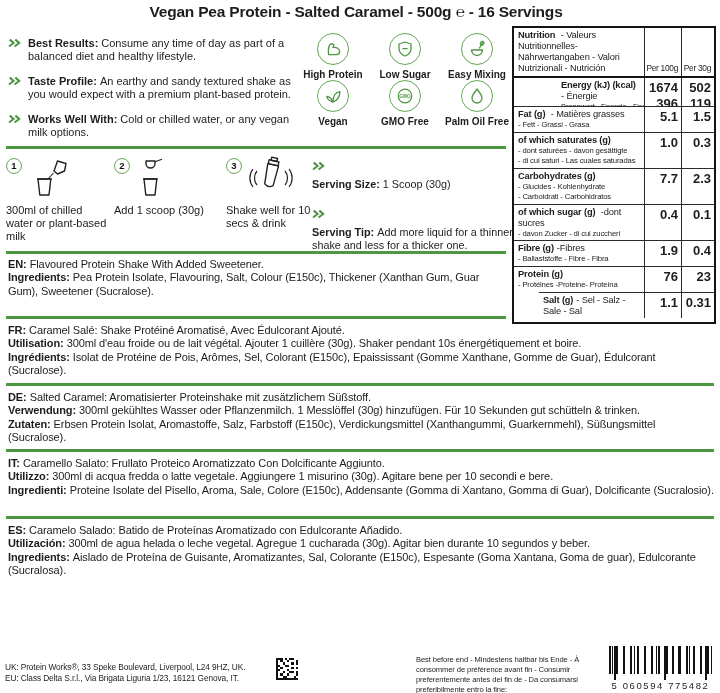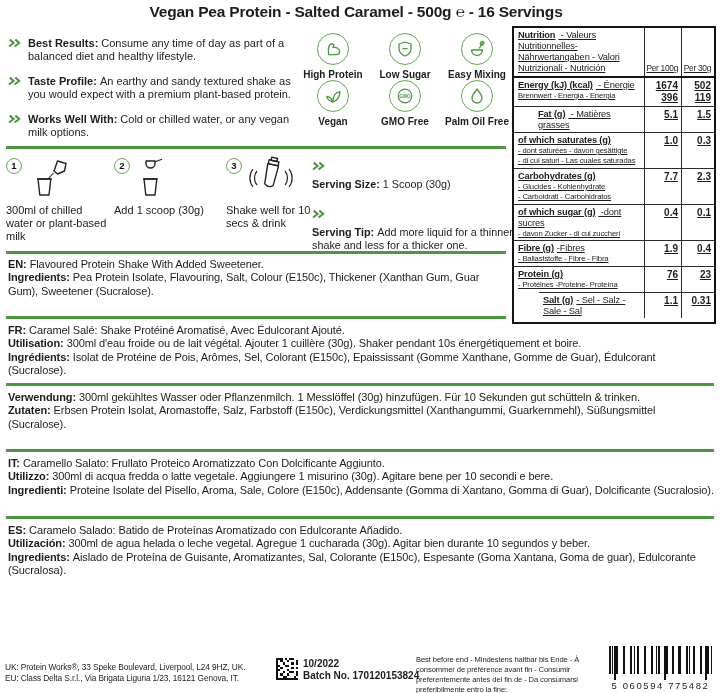--- a/index.html
+++ b/index.html
@@ -34,35 +34,35 @@
     width:32px; height:32px; border:1.6px solid var(--green-light); border-radius:50%;
     display:flex; align-items:center; justify-content:center; color:var(--green);
   }
   .badge-label{font-size:10px; font-weight:bold; white-space:nowrap;}
 
   
   .nutri{
     position:absolute; left:512px; top:26px; width:204px; height:298px;
     border:2px solid #141414; display:flex; flex-direction:column; background:#fff;
   }
-  .nrow{display:grid; grid-template-columns:1fr 37px 33px;text-decoration:underline;}
+  .nrow{display:grid; grid-template-columns:1fr 37px 33px;}
   .nhead{height:50px; border-bottom:2px solid #141414;}
   .ncell{padding:2px 3px 1px 4px; overflow:hidden; font-size:9.3px; line-height:1.18;}
   .nname{font-weight:bold; letter-spacing:-0.15px;}
   .nname .rest{font-weight:normal;}
   .sub{font-size:7.7px; line-height:1.25; letter-spacing:-0.15px; white-space:nowrap;}
   .nval{
     border-left:1.2px solid #2a2a2a; text-align:right; font-weight:bold;
-    font-size:10px; line-height:1.2; padding:2px 3px 0 1px; overflow:hidden;
+    font-size:13px; line-height:1.2; padding:2px 3px 0 1px; overflow:hidden;
   }
   .nhead .nval{display:flex; align-items:flex-end; justify-content:flex-end;
     font-weight:normal; font-size:8.4px; padding-bottom:3px; letter-spacing:-0.3px;}
   .nbody .nrow{border-top:1px solid #2a2a2a;}
-  .nbody .nrow:nth-child(1){height:28px; border-top:none;}
-  .nbody .nrow:nth-child(2){height:26px;padding-left:20px;}
+  .nbody .nrow:nth-child(1){height:28px; border-top:none;padding-left:43px;}
+  .nbody .nrow:nth-child(2){height:26px;}
   .nbody .nrow:nth-child(3){height:36px;}
   .nbody .nrow:nth-child(4){height:36px;}
   .nbody .nrow:nth-child(5){height:36px;}
   .nbody .nrow:nth-child(6){height:26px;}
   .nbody .nrow:nth-child(7){height:26px;}
   .nbody .nrow:nth-child(8){flex:1;margin-left:25px;}
   .sub:empty, .v2:empty{display:none;}
 
   
   .hr{position:absolute; left:6px; height:2.5px; background:var(--green);}
@@ -398,20 +398,21 @@
 <section class="lang lang-en">
   <div><b>EN:</b><span>Flavoured Protein Shake With Added Sweetener.</span></div>
   <div><b>Ingredients:</b><span>Pea Protein Isolate, Flavouring, Salt, Colour (E150c), Thickener (Xanthan Gum, Guar Gum), Sweetener (Sucralose).</span></div>
 </section>
 <section class="lang lang-fr">
   <div><b>FR:</b><span>Caramel Salé: Shake Protéiné Aromatisé, Avec Édulcorant Ajouté.</span></div>
   <div><b>Utilisation:</b><span>300ml d'eau froide ou de lait végétal. Ajouter 1 cuillère (30g). Shaker pendant 10s énergétiquement et boire.</span></div>
   <div><b>Ingrédients:</b><span>Isolat de Protéine de Pois, Arômes, Sel, Colorant (E150c), Epaississant (Gomme Xanthane, Gomme de Guar), Édulcorant (Sucralose).</span></div>
 </section>
 <section class="lang lang-de">
+  <div><b>DE:</b><span>Salted Caramel: Aromatisierter Proteinshake mit zusätzlichem Süßstoff.</span></div>
   <div><b>Verwendung:</b><span>300ml gekühltes Wasser oder Pflanzenmilch. 1 Messlöffel (30g) hinzufügen. Für 10 Sekunden gut schütteln &amp; trinken.</span></div>
   <div><b>Zutaten:</b><span>Erbsen Protein Isolat, Aromastoffe, Salz, Farbstoff (E150c), Verdickungsmittel (Xanthangummi, Guarkernmehl), Süßungsmittel (Sucralose).</span></div>
 </section>
 <section class="lang lang-it">
   <div><b>IT:</b><span>Caramello Salato: Frullato Proteico Aromatizzato Con Dolcificante Aggiunto.</span></div>
   <div><b>Utilizzo:</b><span>300ml di acqua fredda o latte vegetale. Aggiungere 1 misurino (30g). Agitare bene per 10 secondi e bere.</span></div>
   <div><b>Ingredienti:</b><span>Proteine Isolate del Pisello, Aroma, Sale, Colore (E150c), Addensante (Gomma di Xantano, Gomma di Guar), Dolcificante (Sucralosio).</span></div>
 </section>
 <section class="lang lang-es">
   <div><b>ES:</b><span>Caramelo Salado: Batido de Proteínas Aromatizado con Edulcorante Añadido.</span></div>
@@ -448,24 +449,20 @@
           <rect x="1" y="5" width="1" height="1"></rect>
           <rect x="3" y="6" width="1" height="1"></rect>
           <rect x="6" y="6" width="2" height="1"></rect>
           <rect x="2" y="7" width="1" height="1"></rect>
           <rect x="5" y="7" width="1" height="1"></rect>
           <rect x="8" y="8" width="1" height="1"></rect>
           <rect x="3" y="8" width="2" height="1"></rect>
         </g>
       </svg>
   </span>
-  <div class="batch-text">
-    <div>10/2022</div>
-    <div>Batch No. 170120153824</div>
-  </div>
 </div>
 
 <div class="best-before">Best before end - Mindestens haltbar bis Ende - À consommer de préférence avant fin - Consumir preferentemente antes del fin de - Da consumarsi preferibilmente entro la fine:</div>
 
 <div class="barcode">
   <div class="bars">
     <span class="guard g1"></span>
       <span class="guard g2"></span>
       <span class="guard g3"></span>
   </div>

